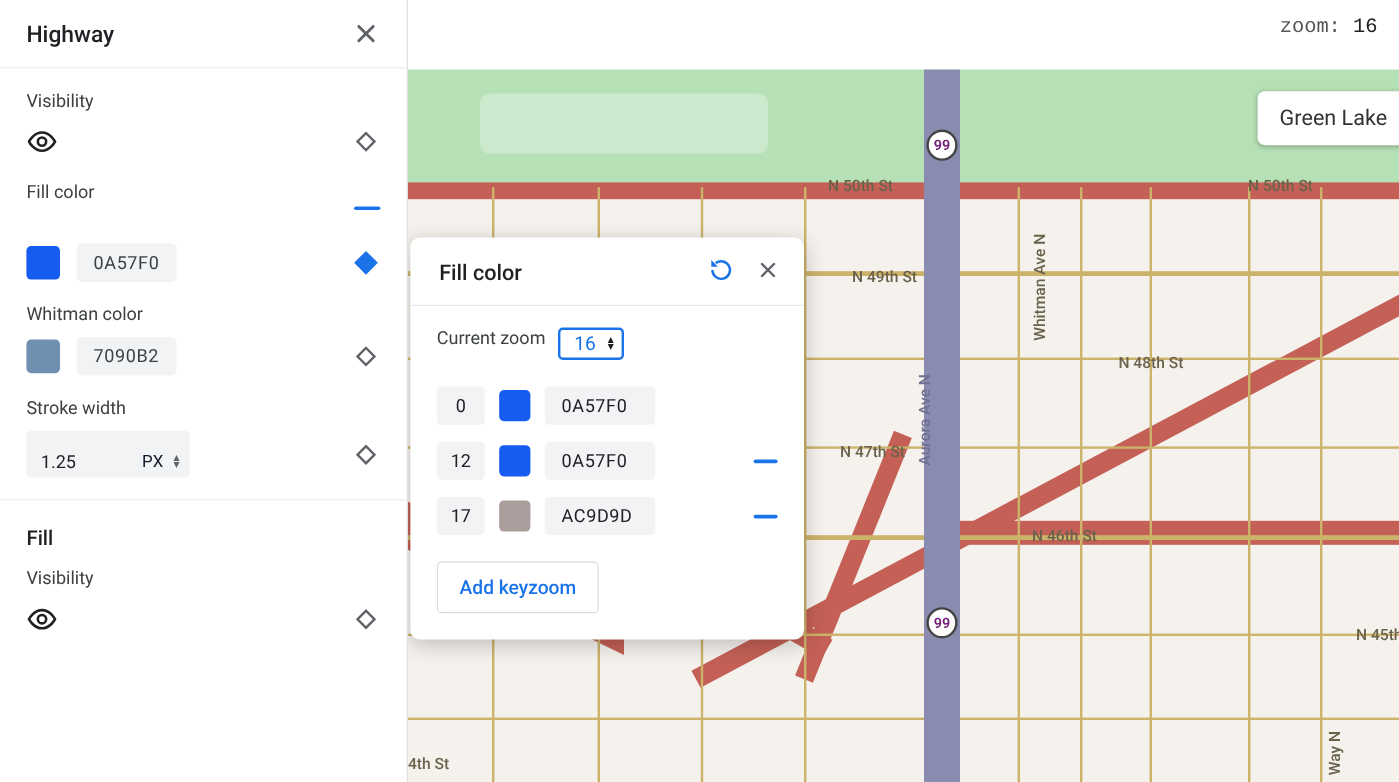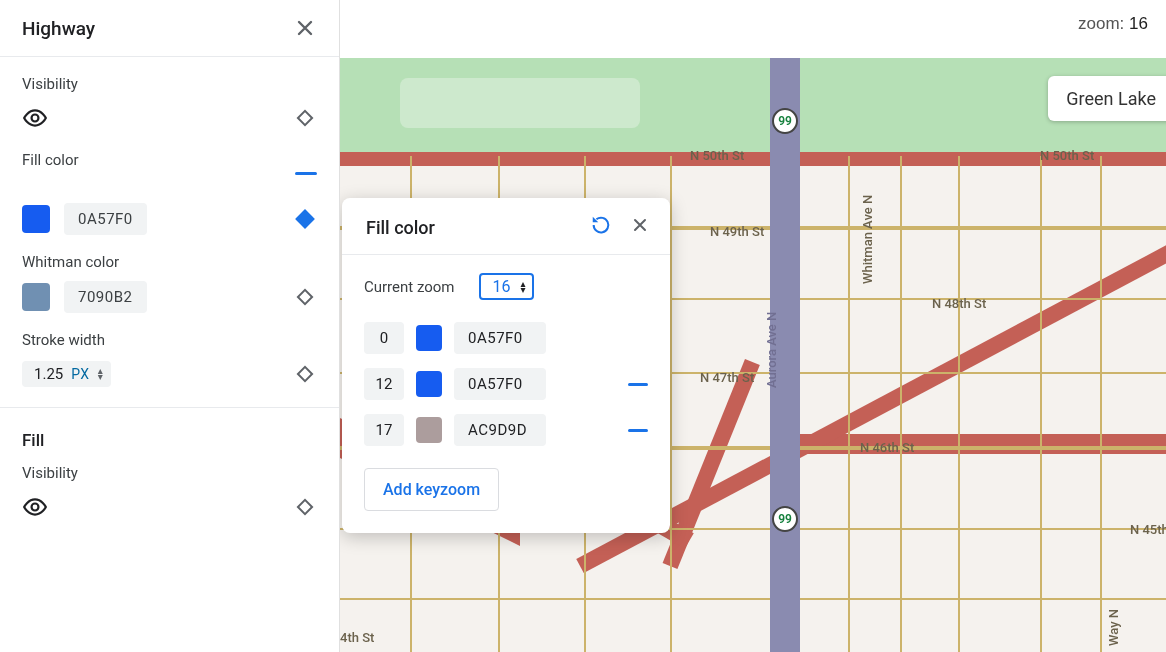--- a/index.html
+++ b/index.html
@@ -92,45 +92,45 @@
   }
   .dash-blue {
     width:22px; height:3px;
     background:#1a73e8;
     border-radius:2px;
   }
   .stroke-width-box {
     display:flex; align-items:center;
     background:#f1f3f4;
     border-radius:4px;
-    padding:4px 8px 4px 12px;
+    padding:17px 8px 4px 12px;
     gap:8px;
   }
   .stroke-width-val { font-size:15px; }
-  .px-unit { font-size:14px; color:#0369a1; letter-spacing:0.5px;}
+  .px-unit { font-size:14px; color:#0f172a; letter-spacing:0.5px;margin-left:47px;}
   .spinner-arrows {
     display:flex; flex-direction:column;
     line-height:6px; font-size:10px; color:#5f6368;
   }
   .sidebar-divider {
     height:1px; background:#e8eaed;
     margin: 4px -22px 22px -22px;
   }
 
   
   .map-area {
     position: relative;
     flex: 1;
     height: 100%;
     overflow: hidden;
   }
   .zoom-display {
     position:absolute;
     top:12px; right:14px;
-    font-family: Liberation Sans, sans-serif;
+    font-family: Liberation Mono, monospace;
     font-size:17px;
     color:#555;
     z-index:30;
     background:#fff;
     padding:2px 4px;
     text-align:center;
   }
   .zoom-display .zv { color:#222; }
 
   .map-canvas {
@@ -178,21 +178,21 @@
   .road-red-thick {
     position:absolute;
     background:#c46056;
   }
   .shield {
     position:absolute;
     width:26px;height:26px;
     background:#fff; border:2px solid #444;
     border-radius:50%;
     display:flex;align-items:center;justify-content:center;
-    font-size:12px; font-weight:600; color:#15803d;
+    font-size:12px; font-weight:600; color:#701a75;
     z-index:9;
   }
   .street-label {
     position:absolute;
     font-size:13px; color:#6b624c; font-weight:500;
     background:transparent;
     white-space:nowrap;
     z-index:7;
   }
   .street-label.vert { transform: rotate(-90deg); transform-origin:left top; }
@@ -218,21 +218,21 @@
   }
   .popup-header {
     display:flex; align-items:center; justify-content:space-between;
     padding:16px 20px 14px 24px;
     border-bottom:1px solid #e8eaed;
   }
   .popup-title { font-size:18px; font-weight:500; }
   .popup-header-actions { display:flex; align-items:center; gap:18px; }
   .refresh-icon { color:#1a73e8; cursor:pointer; }
   .popup-body { padding:18px 22px 22px 22px; }
-  .cz-row{ display:flex; align-items:center; gap:24px; margin-bottom:22px;}
+  .cz-row{ display:flex; gap:10px; margin-bottom:22px;}
   .cz-label{ font-size:15px; color:#3c4043; }
   .cz-input {
     display:flex; align-items:center;
     border:2px solid #1a73e8; border-radius:4px;
     padding:2px 6px 2px 12px; gap:10px;
     color:#1a73e8; font-size:16px;
   }
   .kz-row {
     display:flex; align-items:center; gap:12px;
     margin-bottom:14px;

